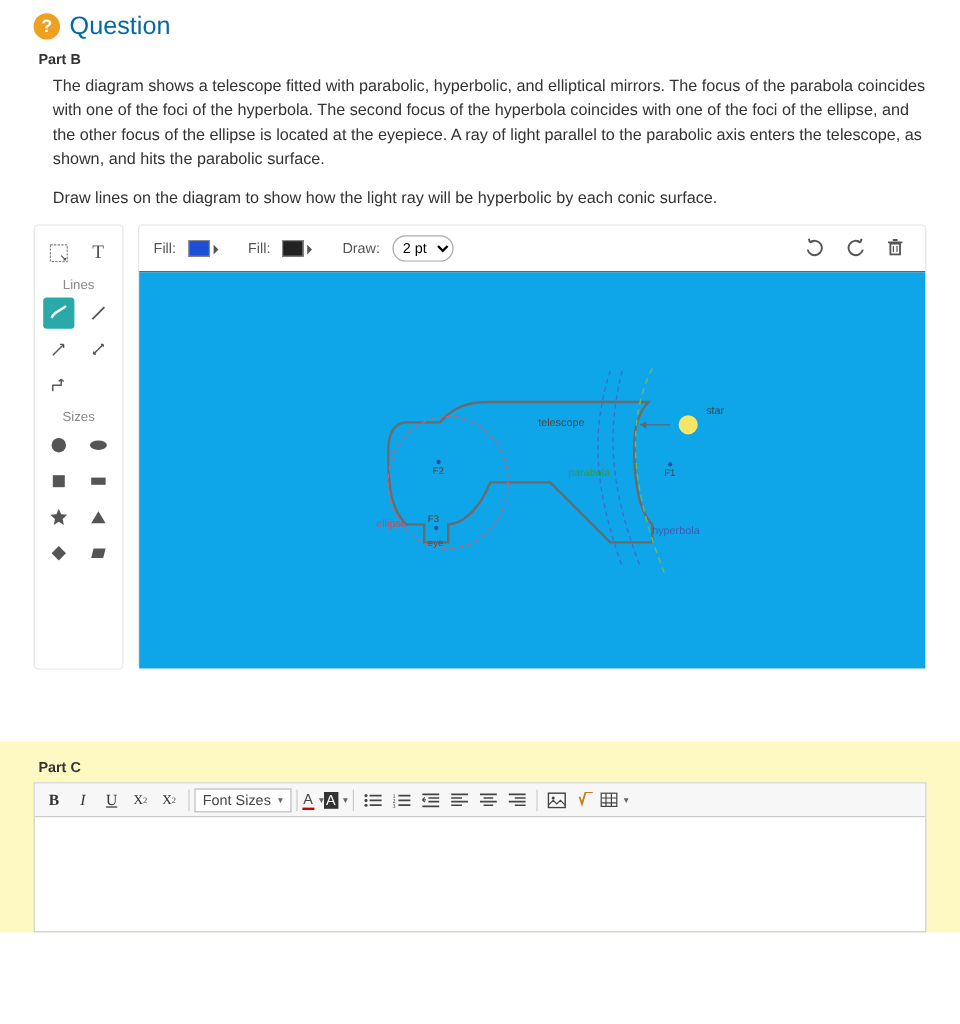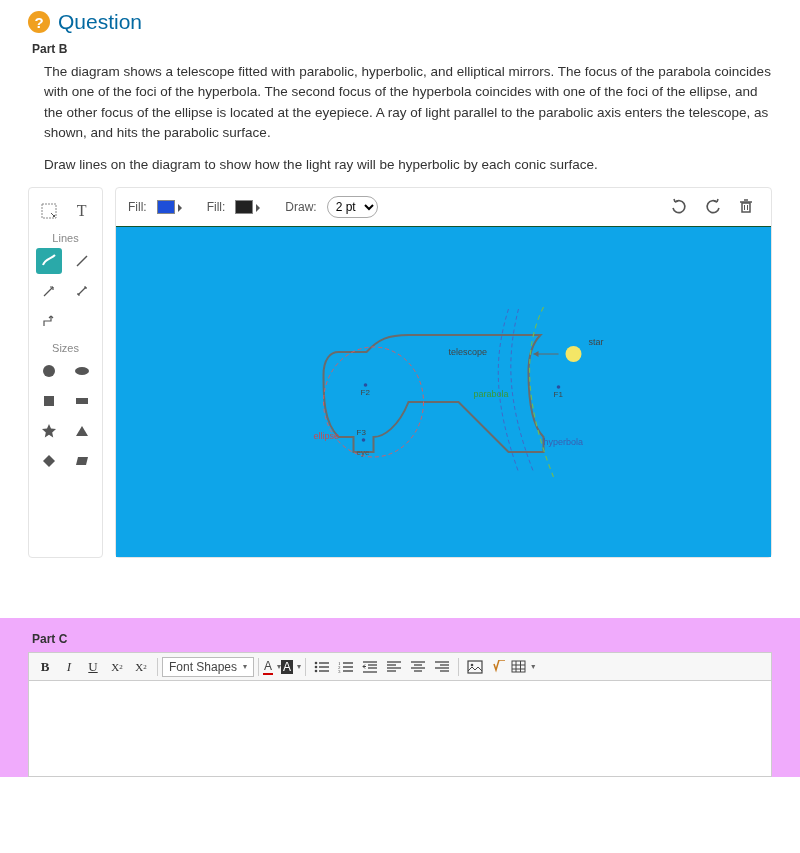--- a/index.html
+++ b/index.html
@@ -101,21 +101,21 @@
   .spacer { flex: 1; }
   .tb-icon { width: 18px; height: 18px; color: #555; margin: 0 3px; }
   .canvas {
     height: 330px;
     position: relative;
     background: #0ea5e9;
   }
   
   .partc-wrap {
     margin-top: 60px;
-    background: #f0abfc;
+    background: #fef9c3;
     padding: 8px 0 0 0;
     margin-left: -28px; margin-right: -28px;
     padding-left: 28px; padding-right: 28px;
   }
   .editor {
     border: 1px solid #ccc;
     background: #fff;
     margin-top: 6px;
   }
   .editor-toolbar {
@@ -350,21 +350,21 @@
 <div class="partc-wrap">
   <div class="part-label">Part C</div>
   <div class="editor">
     <div class="editor-toolbar">
       <span class="ed-btn" style="font-weight:bold">B</span>
       <span class="ed-btn" style="font-style:italic">I</span>
       <span class="ed-btn" style="text-decoration:underline">U</span>
       <span class="ed-btn" style="font-size:11px">X<sup style="font-size:7px">2</sup></span>
       <span class="ed-btn" style="font-size:11px">X<sub style="font-size:7px">2</sub></span>
       <span class="ed-sep"></span>
-      <span class="font-sizes">Font Shapes</span>
+      <span class="font-sizes">Font Sizes</span>
       <span class="ed-sep"></span>
       <span class="small-menu">
           <span style="border-bottom:2px solid #c00;padding:0 1px">A</span>
         </span>
       <span class="small-menu">
           <span style="background:#333;color:#fff;padding:0 2px">A</span>
         </span>
       <span class="ed-sep"></span>
       <span class="ed-btn">
         <svg width="16" height="14" viewBox="0 0 16 14">

